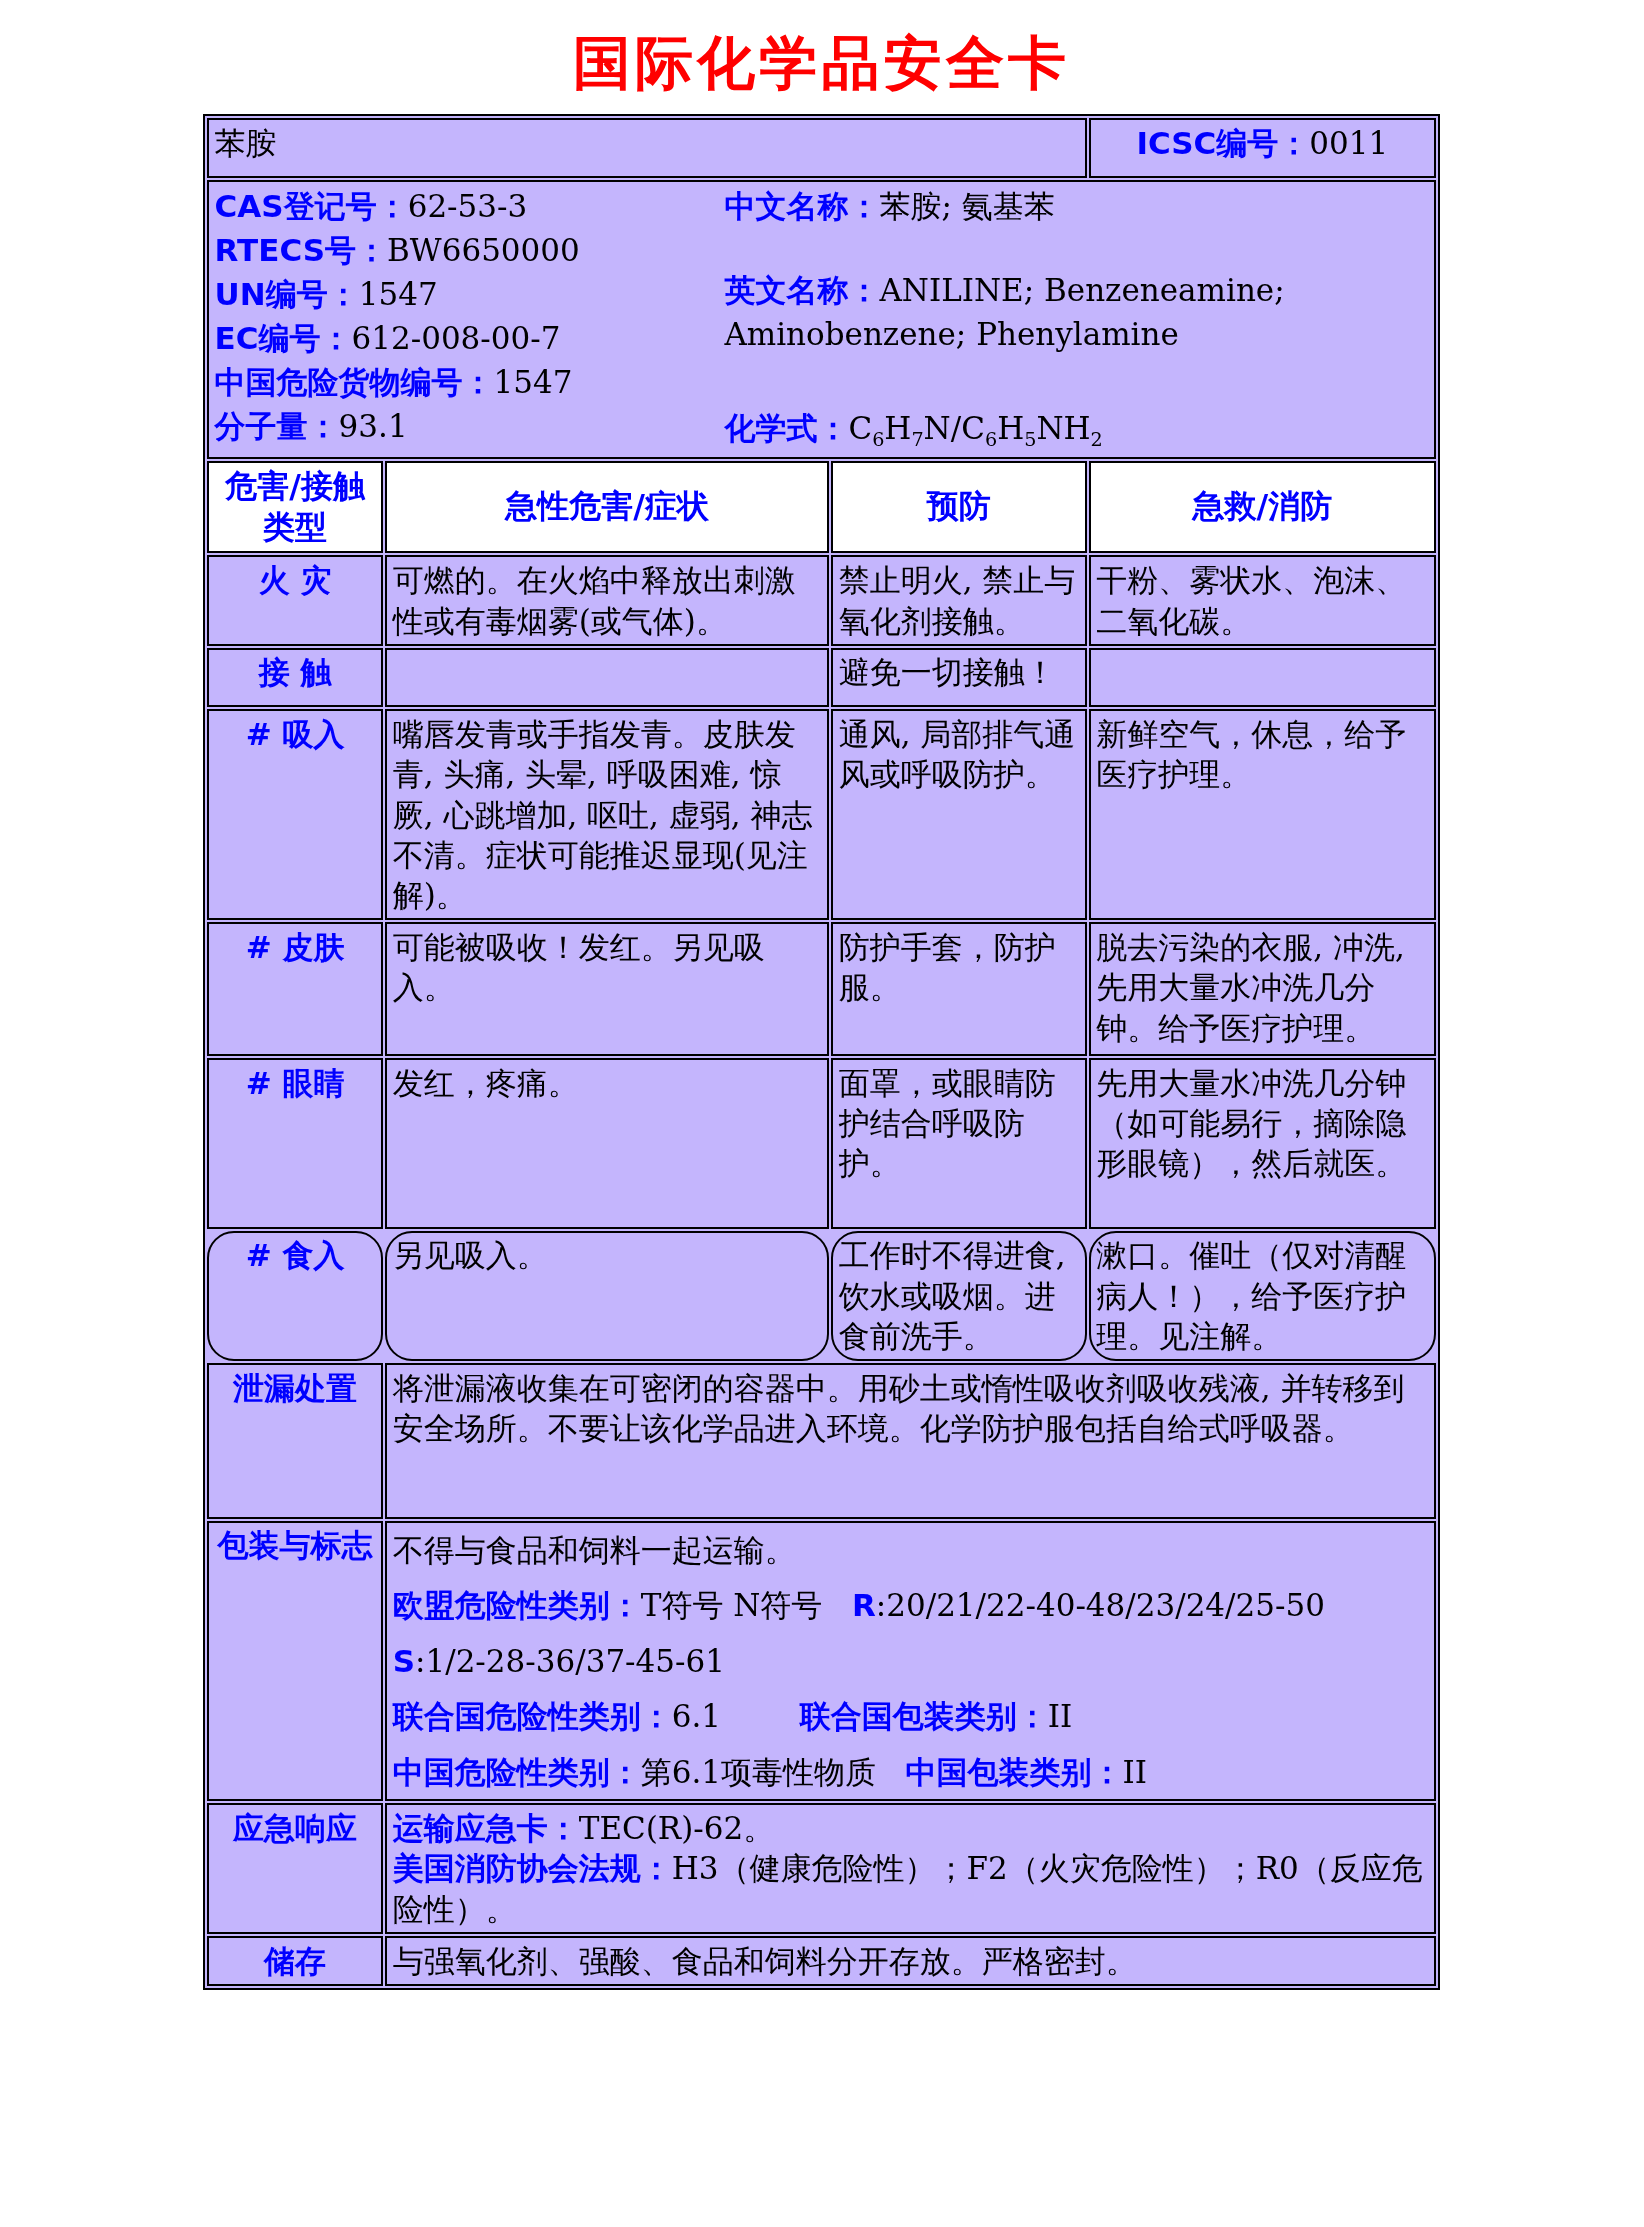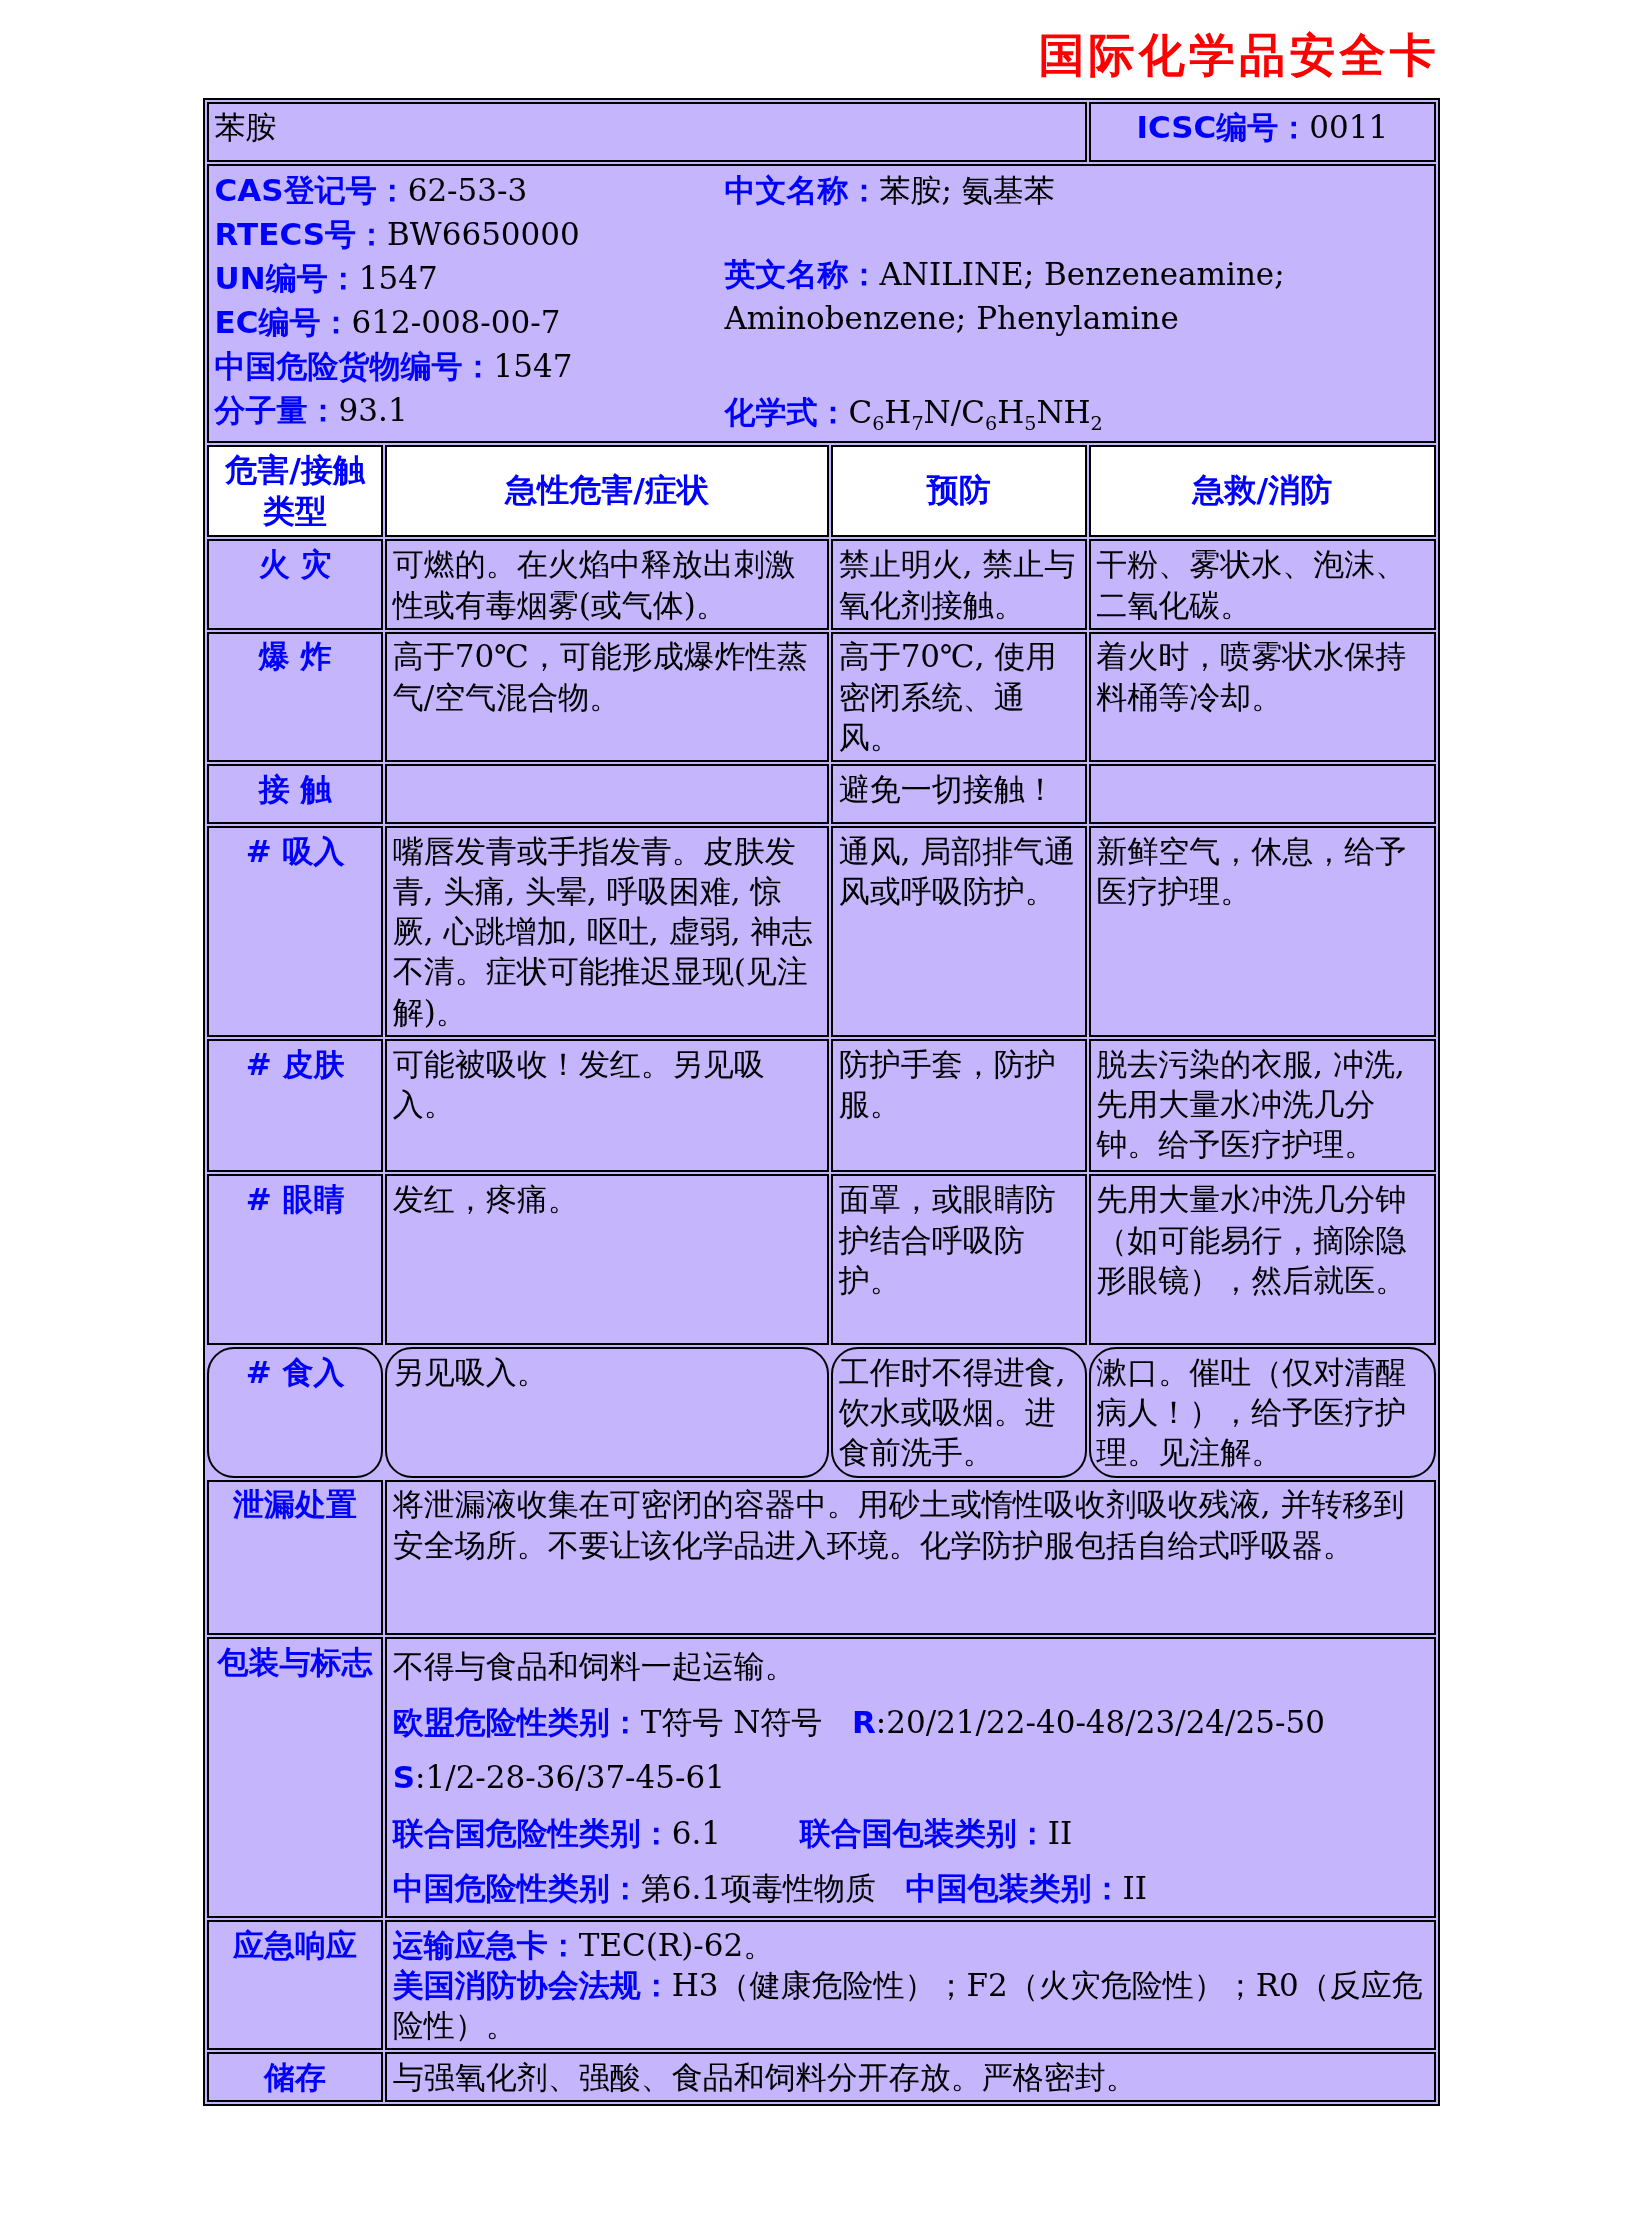--- a/index.html
+++ b/index.html
@@ -8,24 +8,24 @@
     background: #ffffff;
     width: 1644px;
     height: 2227px;
     font-family: "DejaVu Serif", "Liberation Serif", serif;
     color: #000000;
   }
   .page { width: 1644px; }
   .title {
     width: 1237px;
     margin: 25px 0 11px 203px;
-    text-align: right;
+    text-align: center;
     font-family: "DejaVu Sans", "Liberation Sans", sans-serif;
     font-weight: 900;
-    font-size: 46px;
+    font-size: 58px;
     letter-spacing: 4.2px;
     color: #ff0000;
   }
   table.card {
     width: 1237px;
     margin-left: 203px;
     border-collapse: separate;
     border-spacing: 2.8px;
     border: 2.1px solid #000;
     background: #c4b5fd;
@@ -145,26 +145,20 @@
         <th>急救/消防</th>
       </tr>
 
       <tr class="r-fire">
         <td class="type-cell">火 灾</td>
         <td class="body-cell">可燃的。在火焰中释放出刺激性或有毒烟雾(或气体)。</td>
         <td class="body-cell">禁止明火, 禁止与氧化剂接触。</td>
         <td class="body-cell">干粉、雾状水、泡沫、二氧化碳。</td>
       </tr>
 
-      <tr class="r-expl">
-        <td class="type-cell">爆 炸</td>
-        <td class="body-cell">高于70℃，可能形成爆炸性蒸气/空气混合物。</td>
-        <td class="body-cell">高于70℃, 使用密闭系统、通风。</td>
-        <td class="body-cell">着火时，喷雾状水保持料桶等冷却。</td>
-      </tr>
 
       <tr class="r-cont">
         <td class="type-cell">接 触</td>
         <td class="body-cell"></td>
         <td class="body-cell">避免一切接触！</td>
         <td class="body-cell"></td>
       </tr>
 
       <tr class="r-inh">
         <td class="type-cell"># 吸入</td>

